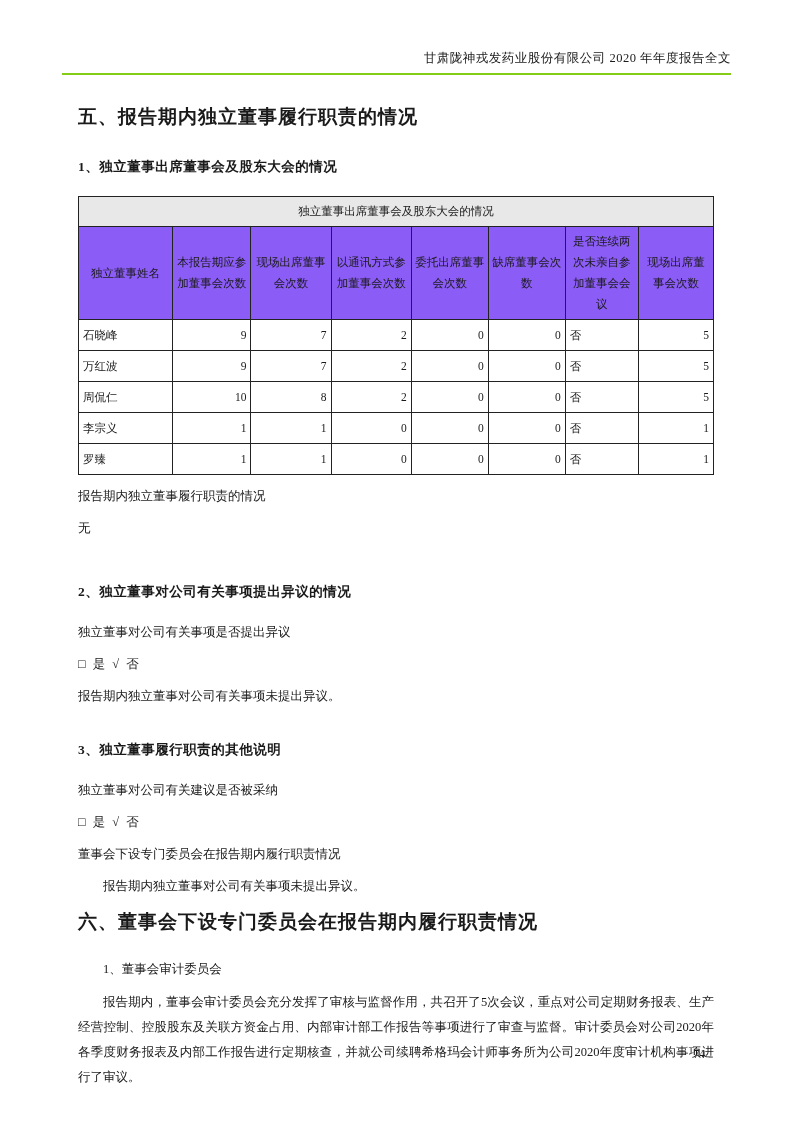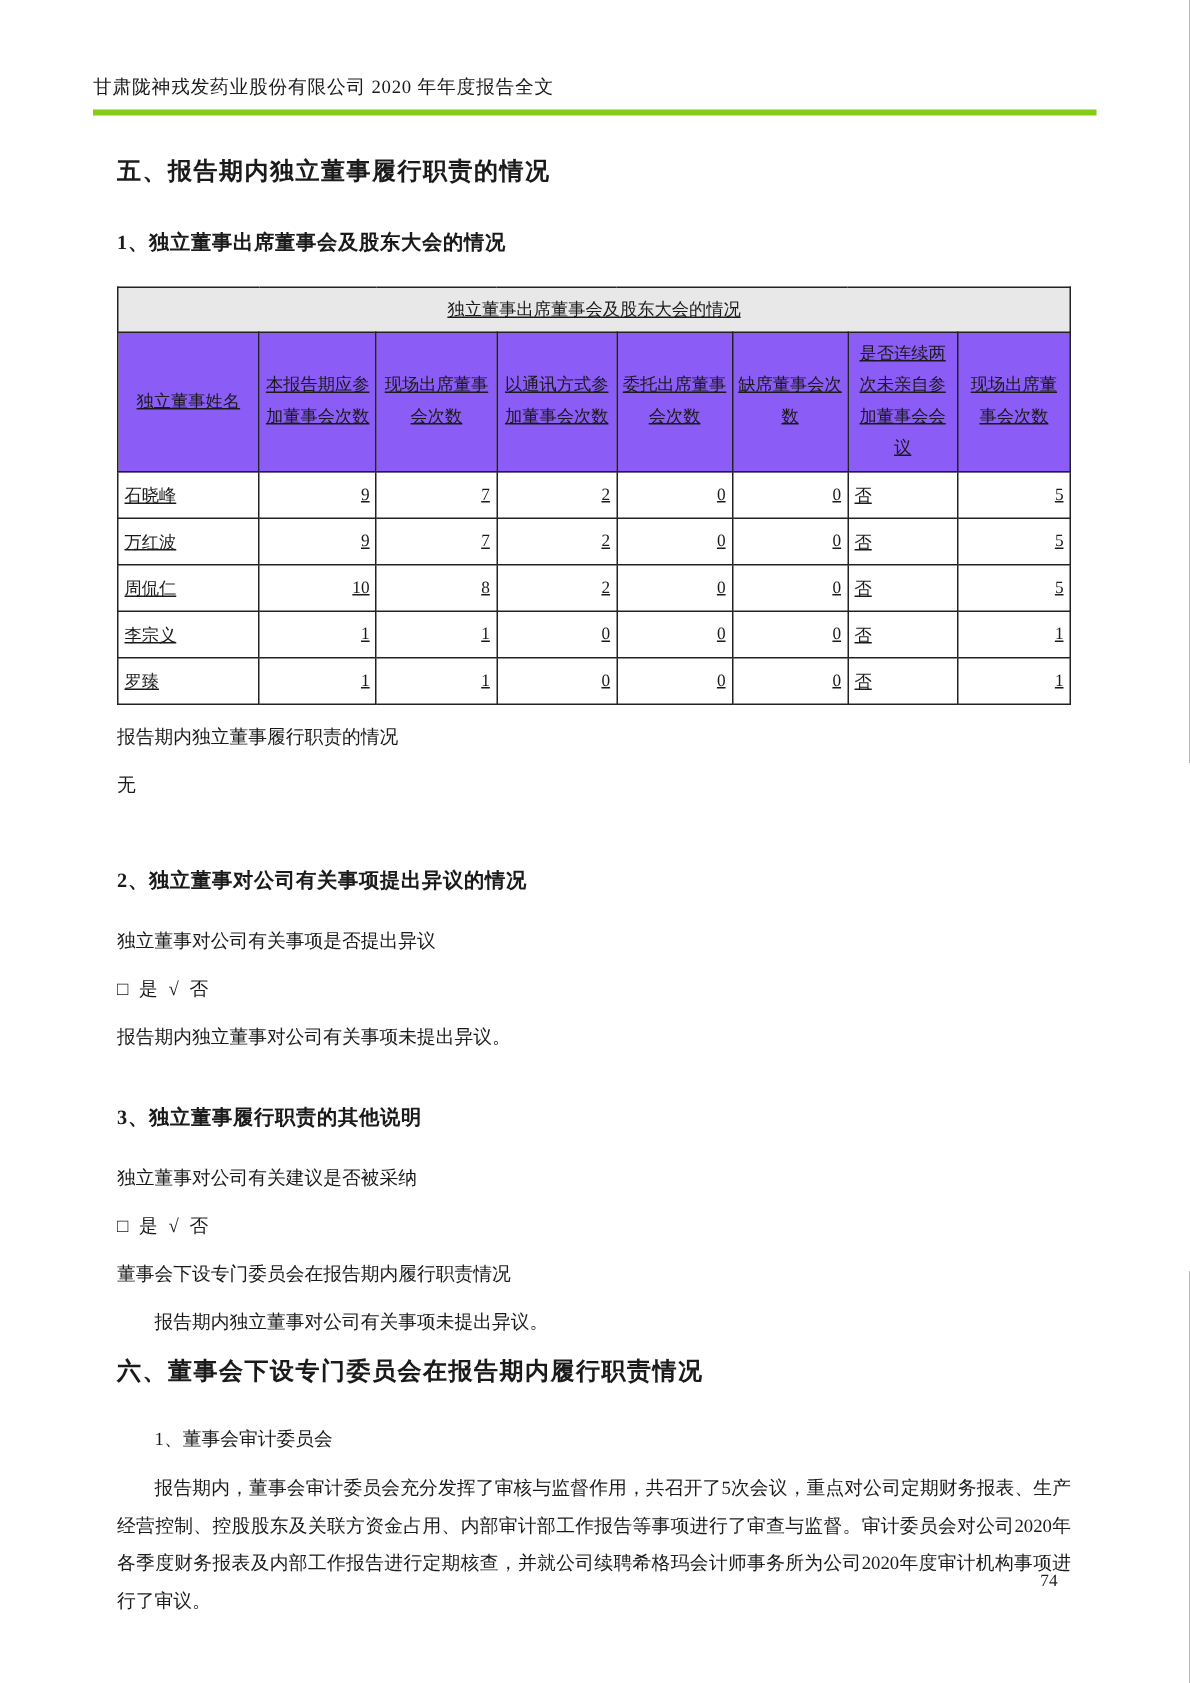--- a/index.html
+++ b/index.html
@@ -13,52 +13,52 @@
     font-family: "Liberation Serif", "DejaVu Serif", serif;
     color: #1a1a1a;
     overflow: hidden;
   }
   
   .doc-header {
     position: absolute;
     top: 50px;
     left: 62px;
     right: 62px;
+    text-align: right;
     font-size: 12.5px;
     letter-spacing: 0.5px;
-    border-bottom: 4px solid #84cc16;
+    border-bottom: 2px solid #84cc16;
     padding-bottom: 6px;
   }
   .content {
     position: absolute;
     top: 90px;
     left: 78px;
     width: 636px;
   }
   .h1 {
-    font-size: 16px;
+    font-size: 19px;
     font-weight: bold;
     letter-spacing: 1px;
     margin-bottom: 0;
   }
   .h2 {
     font-size: 13.5px;
     font-weight: bold;
     letter-spacing: 0.5px;
     margin-top: 30px;
     margin-bottom: 20px;
   }
   .indent { text-indent: 2em; }
   table.att {
     width: 100%;
     border-collapse: collapse;
     table-layout: fixed;
     font-size: 11.5px;
     margin-top: 12px;
-    text-decoration: underline;
   }
   table.att td, table.att th {
     border: 1px solid #222;
     padding: 2px 4px;
     vertical-align: middle;
     font-weight: normal;
   }
   table.att .caption-cell {
     background: #e8e8e8;
     text-align: center;

